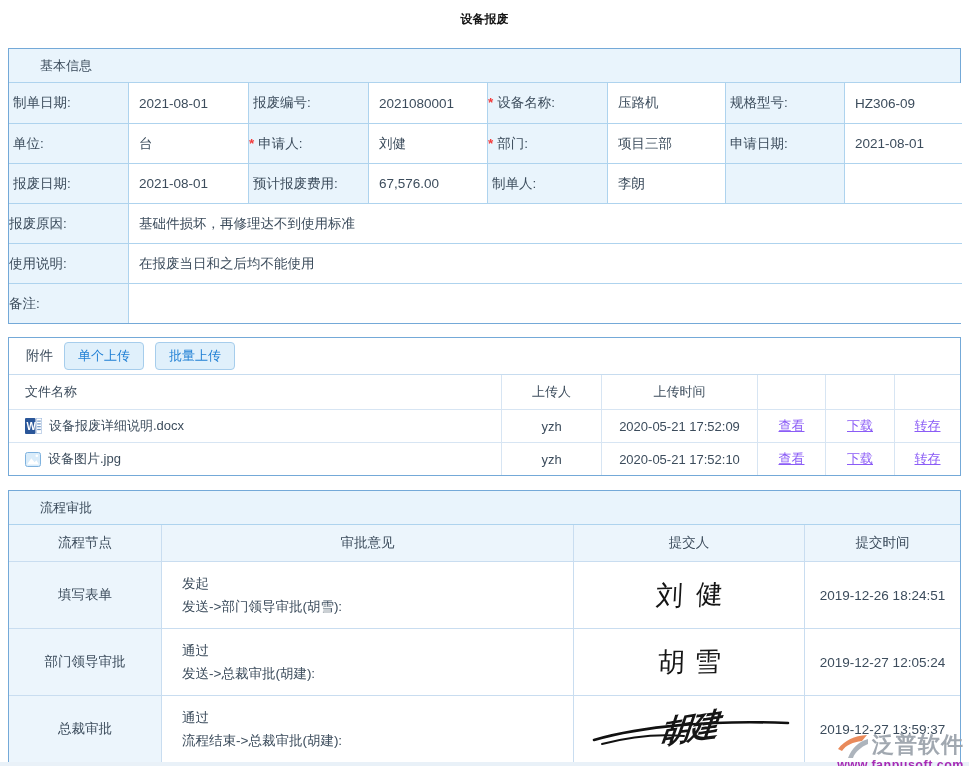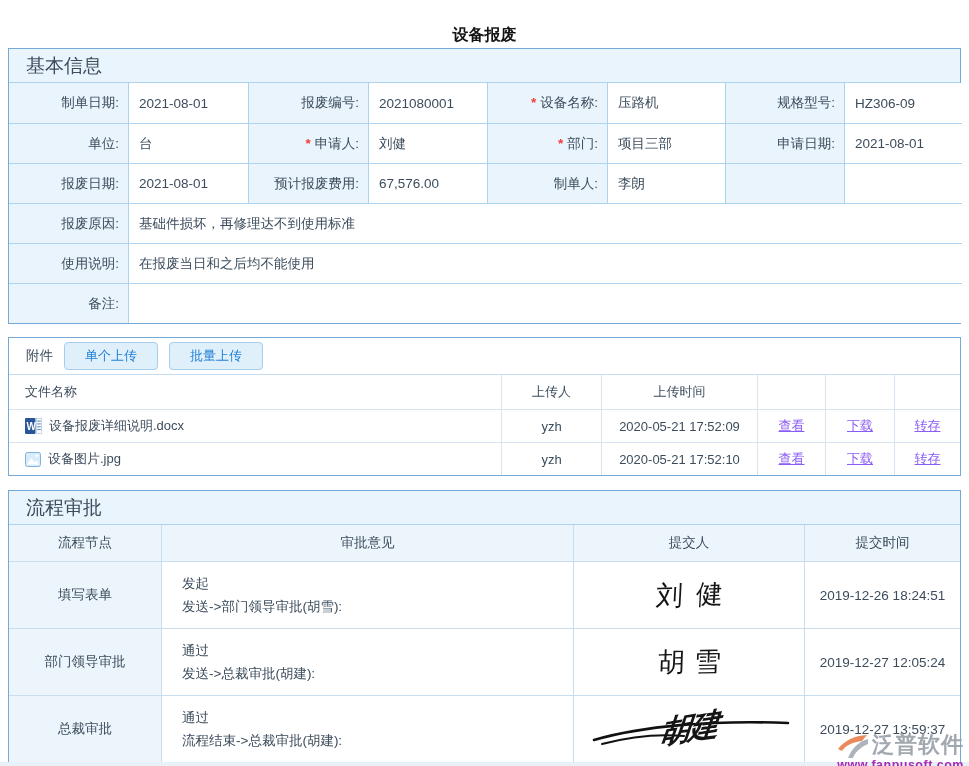--- a/index.html
+++ b/index.html
@@ -1,44 +1,44 @@
 <!DOCTYPE html>
 <html><head>
 <meta charset="utf-8">
 <style>
   * { margin:0; padding:0; box-sizing:border-box; }
   html,body { width:969px; height:766px; background:#fff; overflow:hidden; }
   body { position:relative; font-family:"Liberation Sans","DejaVu Sans",sans-serif; color:#3c4c5c; font-size:13px; }
 
-  .page-title { position:absolute; top:16px; left:0; width:100%; height:38px; line-height:38px;
-    text-align:center; font-size:16px; font-weight:bold; color:#141414; }
+  .page-title { position:absolute; top:0; left:0; width:100%; height:38px; line-height:38px;
+    text-align:center; font-size:12px; font-weight:bold; color:#141414; }
 
   .panel { position:absolute; left:8px; width:953px; border:1px solid #74a9d8; background:#fff; }
   .sec-basic    { top:48px;  }
   .sec-attach   { top:337px; }
   .sec-approval { top:490px; }
 
-  .sec-head { height:34px; line-height:34px; padding-left:17px; background:#e9f4fc;
-    border-bottom:1px solid #aed3ee; font-size:19px; color:#3c4c5c; }
+  .sec-head { height:34px; line-height:34px; padding-left:31px; background:#e9f4fc;
+    border-bottom:1px solid #aed3ee; font-size:13px; color:#3c4c5c; }
 
   table { border-collapse:separate; border-spacing:0; width:951px; table-layout:fixed; }
 
   
   .binfo td { height:40px; border-top:1px solid #aed3ee; border-left:1px solid #aed3ee;
     font-size:13.5px; overflow:hidden; white-space:nowrap; }
   .binfo tr:first-child td { border-top:none; }
   .binfo td:first-child { border-left:none; }
-  .binfo td.lbl { background:#e9f4fc; text-align:right; padding-right:9px; }
+  .binfo td.lbl { background:#e9f4fc; text-align:left; padding-right:9px; }
   .binfo td.val { background:#fff; text-align:left; padding-left:10px; }
   .star { color:#f43b3b; margin-right:4px; font-weight:bold; }
 
   
   .att-bar { height:37px; display:flex; align-items:center; padding-left:17px; background:#fff;
     border-bottom:1px solid #c7dcef; font-size:13.5px; }
-  .btn { display:inline-block; margin-left:11px; padding:4px 20px; background:#e0f0fb;
+  .btn { display:inline-block; margin-left:11px; padding:4px 13px; background:#e0f0fb;
     border:1px solid #a6cdec; border-radius:4px; color:#1f7fd4; font-size:13px; cursor:pointer; }
   .att td { border-top:1px solid #d7e5f3; border-left:1px solid #d7e5f3; height:33px;
     text-align:center; font-size:13px; overflow:hidden; white-space:nowrap; }
   .att tr:first-child td { border-top:none; height:34px; }
   .att td:first-child { border-left:none; text-align:left; padding-left:16px; }
   .fname { display:flex; align-items:center; gap:7px; }
   a.link { color:#8b5cf6; text-decoration:underline; cursor:pointer; font-size:13px; }
 
   
   .apv td { border-top:1px solid #c9ddf0; border-left:1px solid #c9ddf0; font-size:13.5px; overflow:hidden; }

